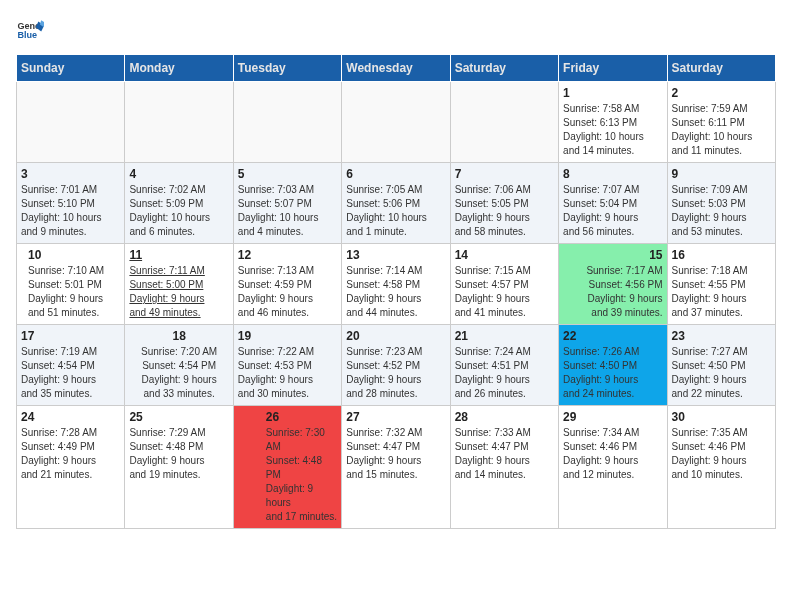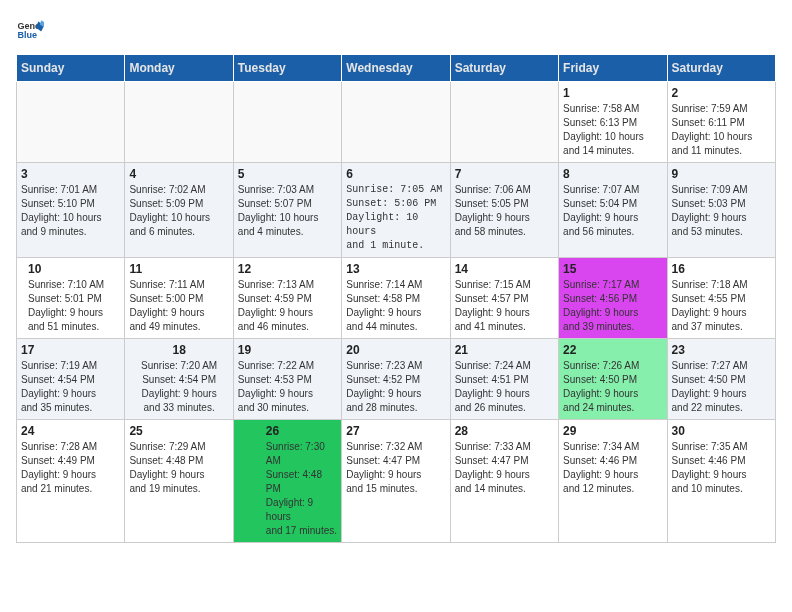--- a/index.html
+++ b/index.html
@@ -155,21 +155,21 @@
         </td>
         <td style="background: rgb(240, 244, 249);">
           <span class="day-num">5</span>
           <div class="day-info" style="white-space: pre-line;">Sunrise: 7:03 AM
 Sunset: 5:07 PM
 Daylight: 10 hours
 and 4 minutes.</div>
         </td>
         <td style="background: rgb(240, 244, 249);">
           <span class="day-num">6</span>
-          <div class="day-info" style="white-space: pre-line; font-family: Liberation Mono, monospace;">Sunrise: 7:05 AM
+          <div class="day-info" style="white-space: pre-line;">Sunrise: 7:05 AM
 Sunset: 5:06 PM
 Daylight: 10 hours
 and 1 minute.</div>
         </td>
         <td style="background: rgb(240, 244, 249);">
           <span class="day-num">7</span>
           <div class="day-info" style="white-space: pre-line;">Sunrise: 7:06 AM
 Sunset: 5:05 PM
 Daylight: 9 hours
 and 58 minutes.</div>
@@ -190,21 +190,21 @@
         </td>
       </tr>
       <tr>
         <td style="background: rgb(255, 255, 255); padding-left: 11px;">
           <span class="day-num">10</span>
           <div class="day-info" style="white-space: pre-line;">Sunrise: 7:10 AM
 Sunset: 5:01 PM
 Daylight: 9 hours
 and 51 minutes.</div>
         </td>
-        <td style="background: rgb(255, 255, 255);">
+        <td style="background: rgb(255, 255, 255); text-decoration: underline;">
           <span class="day-num">11</span>
           <div class="day-info" style="white-space: pre-line;">Sunrise: 7:11 AM
 Sunset: 5:00 PM
 Daylight: 9 hours
 and 49 minutes.</div>
         </td>
         <td style="background: rgb(255, 255, 255);">
           <span class="day-num">12</span>
           <div class="day-info" style="white-space: pre-line;">Sunrise: 7:13 AM
 Sunset: 4:59 PM
@@ -218,21 +218,21 @@
 Daylight: 9 hours
 and 44 minutes.</div>
         </td>
         <td style="background: rgb(255, 255, 255);">
           <span class="day-num">14</span>
           <div class="day-info" style="white-space: pre-line;">Sunrise: 7:15 AM
 Sunset: 4:57 PM
 Daylight: 9 hours
 and 41 minutes.</div>
         </td>
-        <td style="background: #d946ef;">
+        <td style="background: #86efac; text-align: right;">
           <span class="day-num">15</span>
           <div class="day-info" style="white-space: pre-line;">Sunrise: 7:17 AM
 Sunset: 4:56 PM
 Daylight: 9 hours
 and 39 minutes.</div>
         </td>
         <td style="background: rgb(255, 255, 255);">
           <span class="day-num">16</span>
           <div class="day-info" style="white-space: pre-line;">Sunrise: 7:18 AM
 Sunset: 4:55 PM
@@ -269,21 +269,21 @@
 Daylight: 9 hours
 and 28 minutes.</div>
         </td>
         <td style="background: rgb(240, 244, 249);">
           <span class="day-num">21</span>
           <div class="day-info" style="white-space: pre-line;">Sunrise: 7:24 AM
 Sunset: 4:51 PM
 Daylight: 9 hours
 and 26 minutes.</div>
         </td>
-        <td style="background: #86efac; margin-left: 48px;">
+        <td style="background: #0ea5e9; margin-left: 48px;">
           <span class="day-num">22</span>
           <div class="day-info" style="white-space: pre-line;">Sunrise: 7:26 AM
 Sunset: 4:50 PM
 Daylight: 9 hours
 and 24 minutes.</div>
         </td>
         <td style="background: rgb(240, 244, 249);">
           <span class="day-num">23</span>
           <div class="day-info" style="white-space: pre-line;">Sunrise: 7:27 AM
 Sunset: 4:50 PM
@@ -299,21 +299,21 @@
 Daylight: 9 hours
 and 21 minutes.</div>
         </td>
         <td style="background: rgb(255, 255, 255);">
           <span class="day-num">25</span>
           <div class="day-info" style="white-space: pre-line;">Sunrise: 7:29 AM
 Sunset: 4:48 PM
 Daylight: 9 hours
 and 19 minutes.</div>
         </td>
-        <td style="background: #22c55e; padding-left: 32px;">
+        <td style="background: #ef4444; padding-left: 32px;">
           <span class="day-num">26</span>
           <div class="day-info" style="white-space: pre-line;">Sunrise: 7:30 AM
 Sunset: 4:48 PM
 Daylight: 9 hours
 and 17 minutes.</div>
         </td>
         <td style="background: rgb(255, 255, 255); margin-left: 34px;">
           <span class="day-num">27</span>
           <div class="day-info" style="white-space: pre-line;">Sunrise: 7:32 AM
 Sunset: 4:47 PM

